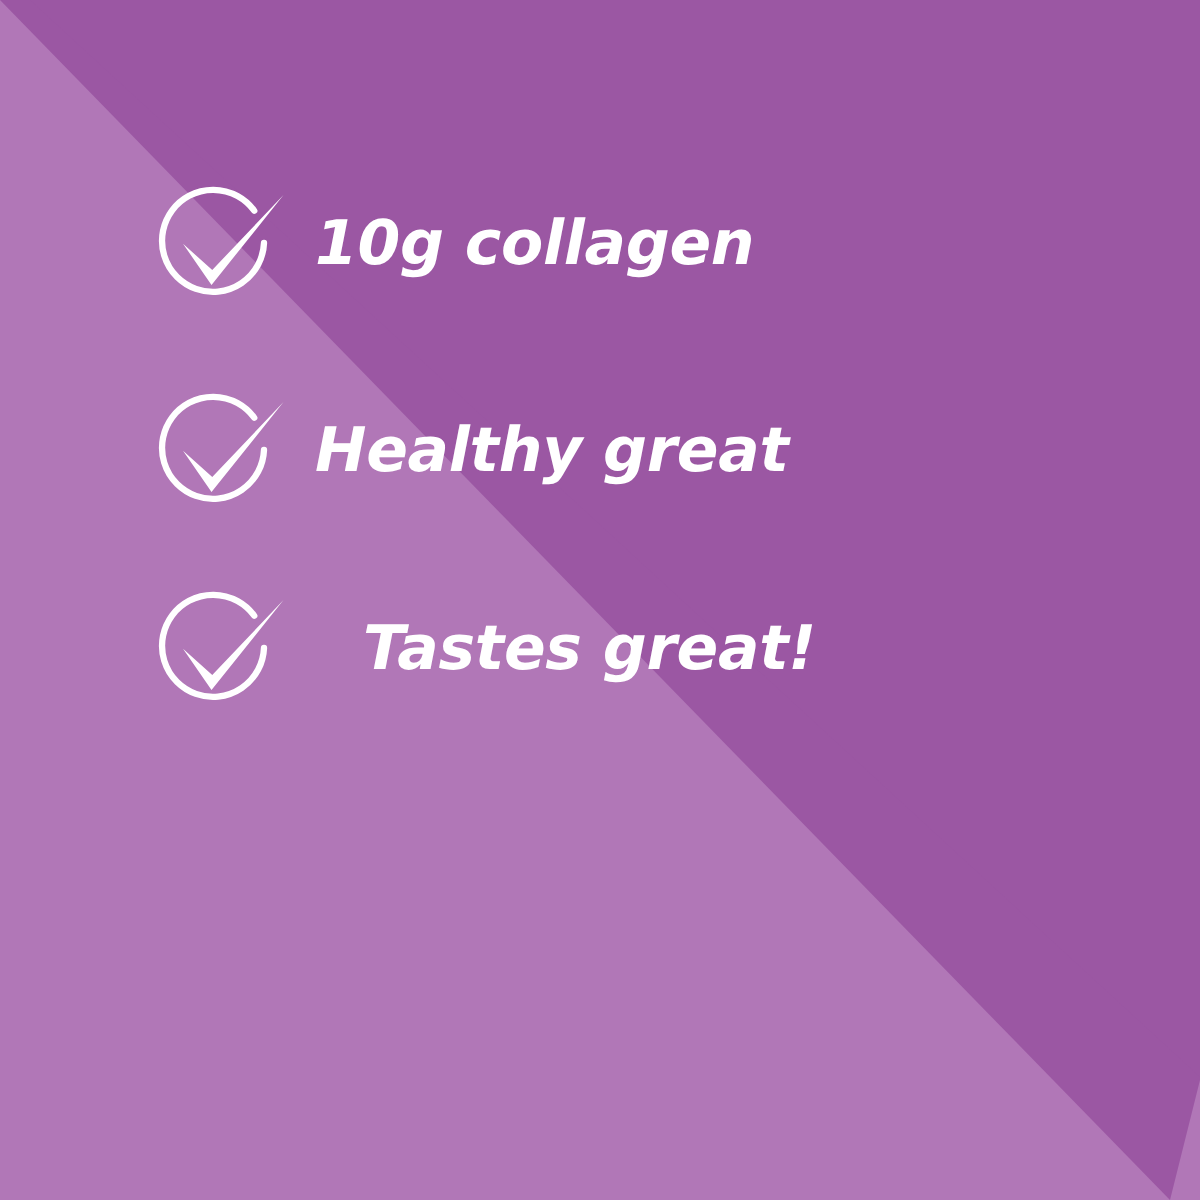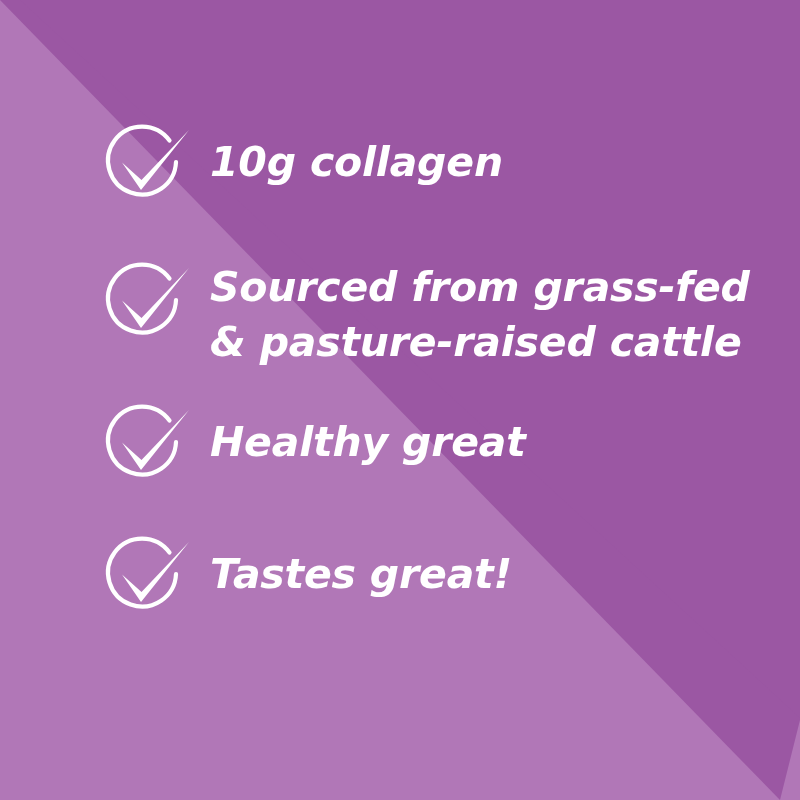--- a/index.html
+++ b/index.html
@@ -74,21 +74,21 @@
     line-height: 55px;
     letter-spacing: -0.2px;
     white-space: pre-line;
     padding-top: 16px;
   }
 
   
   .row-0 .benefit-text { padding-top: 17px; }
   .row-1 .benefit-text { padding-top: 4px; }
   .row-2 .benefit-text { padding-top: 17px; }
-  .row-3 .benefit-text { padding-top: 17px; }
+  .row-3 .benefit-text { padding-top: 17px; margin-left: 32px; }
 
   .row-0 { margin-bottom: 42px; }
   .row-1 { margin-bottom: 28px; }
   .row-2 { margin-bottom: 36px; }
 </style>
 </head>
 <body>
 
 <div class="promo-card">
 
@@ -104,30 +104,20 @@
       <div class="benefit-row row-0">
         <span class="check-badge">
           <svg viewBox="0 0 96 96" aria-hidden="true">
             <path d="M73.5 22.5 A34 34 0 1 0 80 44" fill="none" stroke="#ffffff" stroke-width="4.2" stroke-linecap="round"></path>
             <path d="M26 44.5 L45.5 62 L93 12 L45 72 Z" fill="#ffffff"></path>
           </svg>
         </span>
         <div class="benefit-text">10g collagen</div>
       </div>
 
-      <div class="benefit-row row-1">
-        <span class="check-badge">
-          <svg viewBox="0 0 96 96" aria-hidden="true">
-            <path d="M73.5 22.5 A34 34 0 1 0 80 44" fill="none" stroke="#ffffff" stroke-width="4.2" stroke-linecap="round"></path>
-            <path d="M26 44.5 L45.5 62 L93 12 L45 72 Z" fill="#ffffff"></path>
-          </svg>
-        </span>
-        <div class="benefit-text">Sourced from grass-fed
-&amp; pasture-raised cattle</div>
-      </div>
 
       <div class="benefit-row row-2">
         <span class="check-badge">
           <svg viewBox="0 0 96 96" aria-hidden="true">
             <path d="M73.5 22.5 A34 34 0 1 0 80 44" fill="none" stroke="#ffffff" stroke-width="4.2" stroke-linecap="round"></path>
             <path d="M26 44.5 L45.5 62 L93 12 L45 72 Z" fill="#ffffff"></path>
           </svg>
         </span>
         <div class="benefit-text">Healthy great</div>
       </div>

